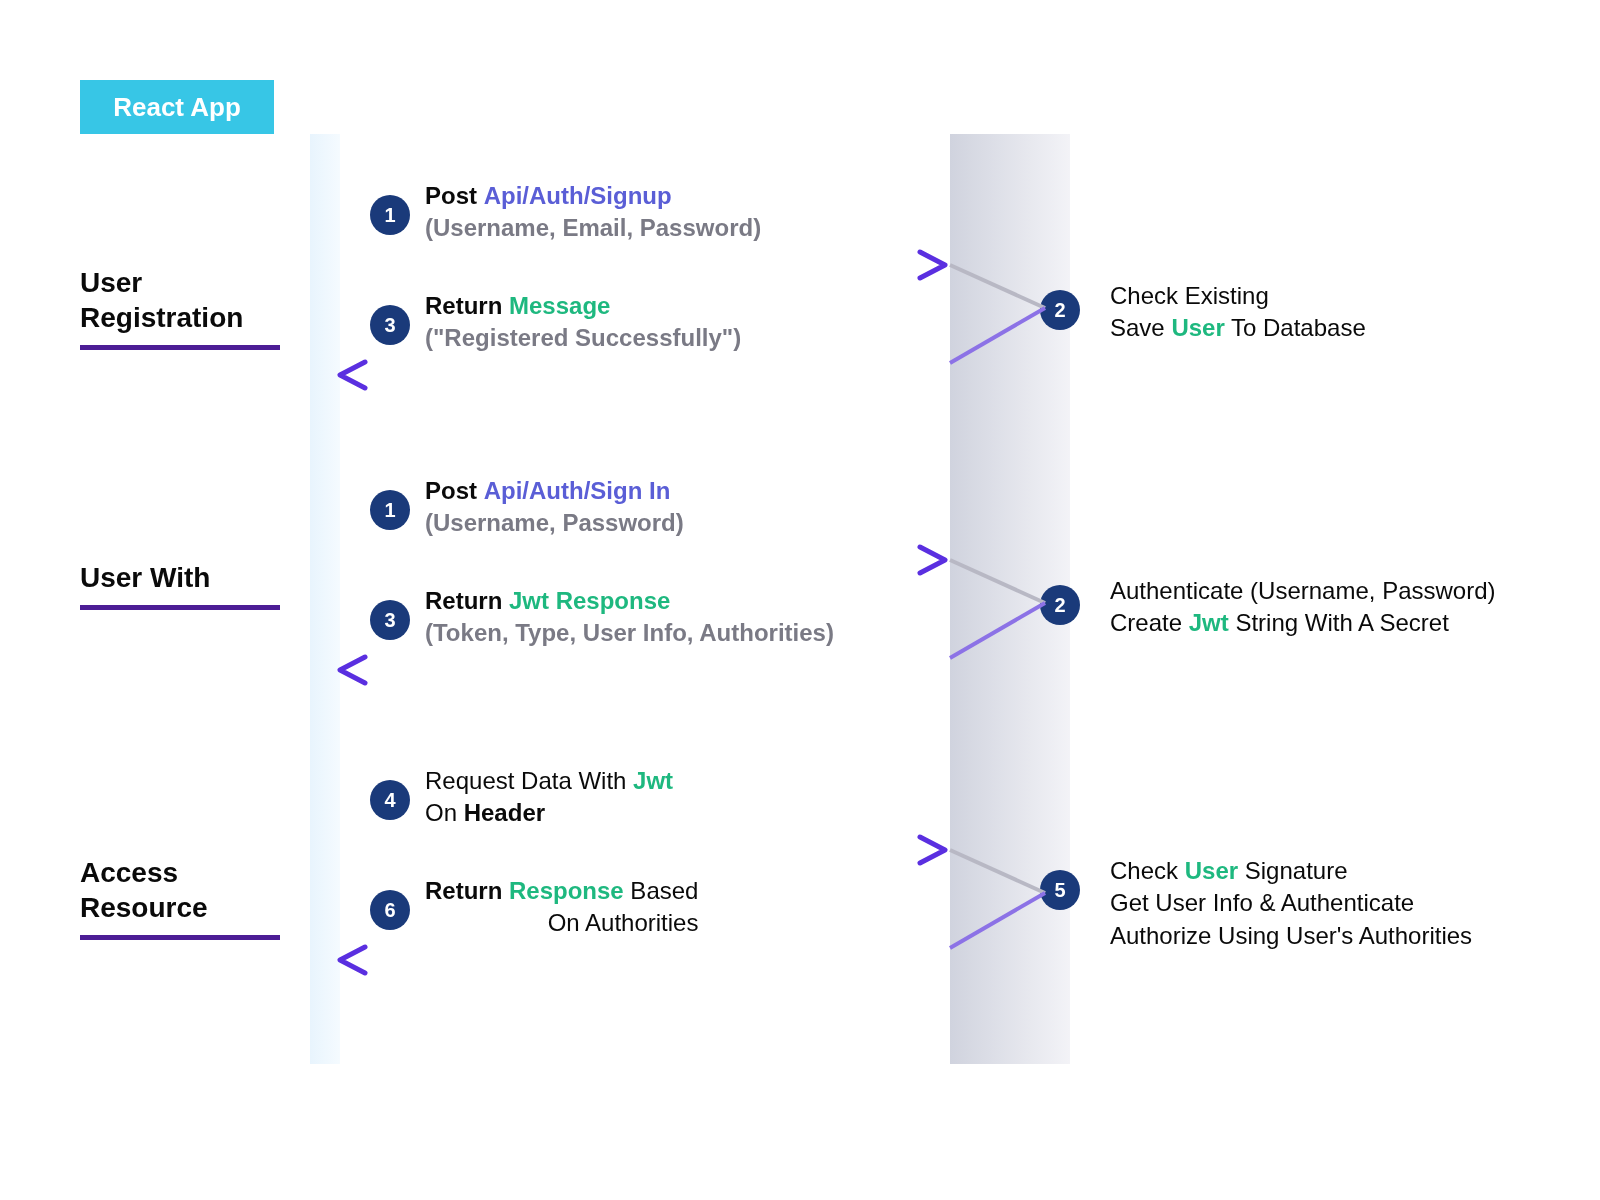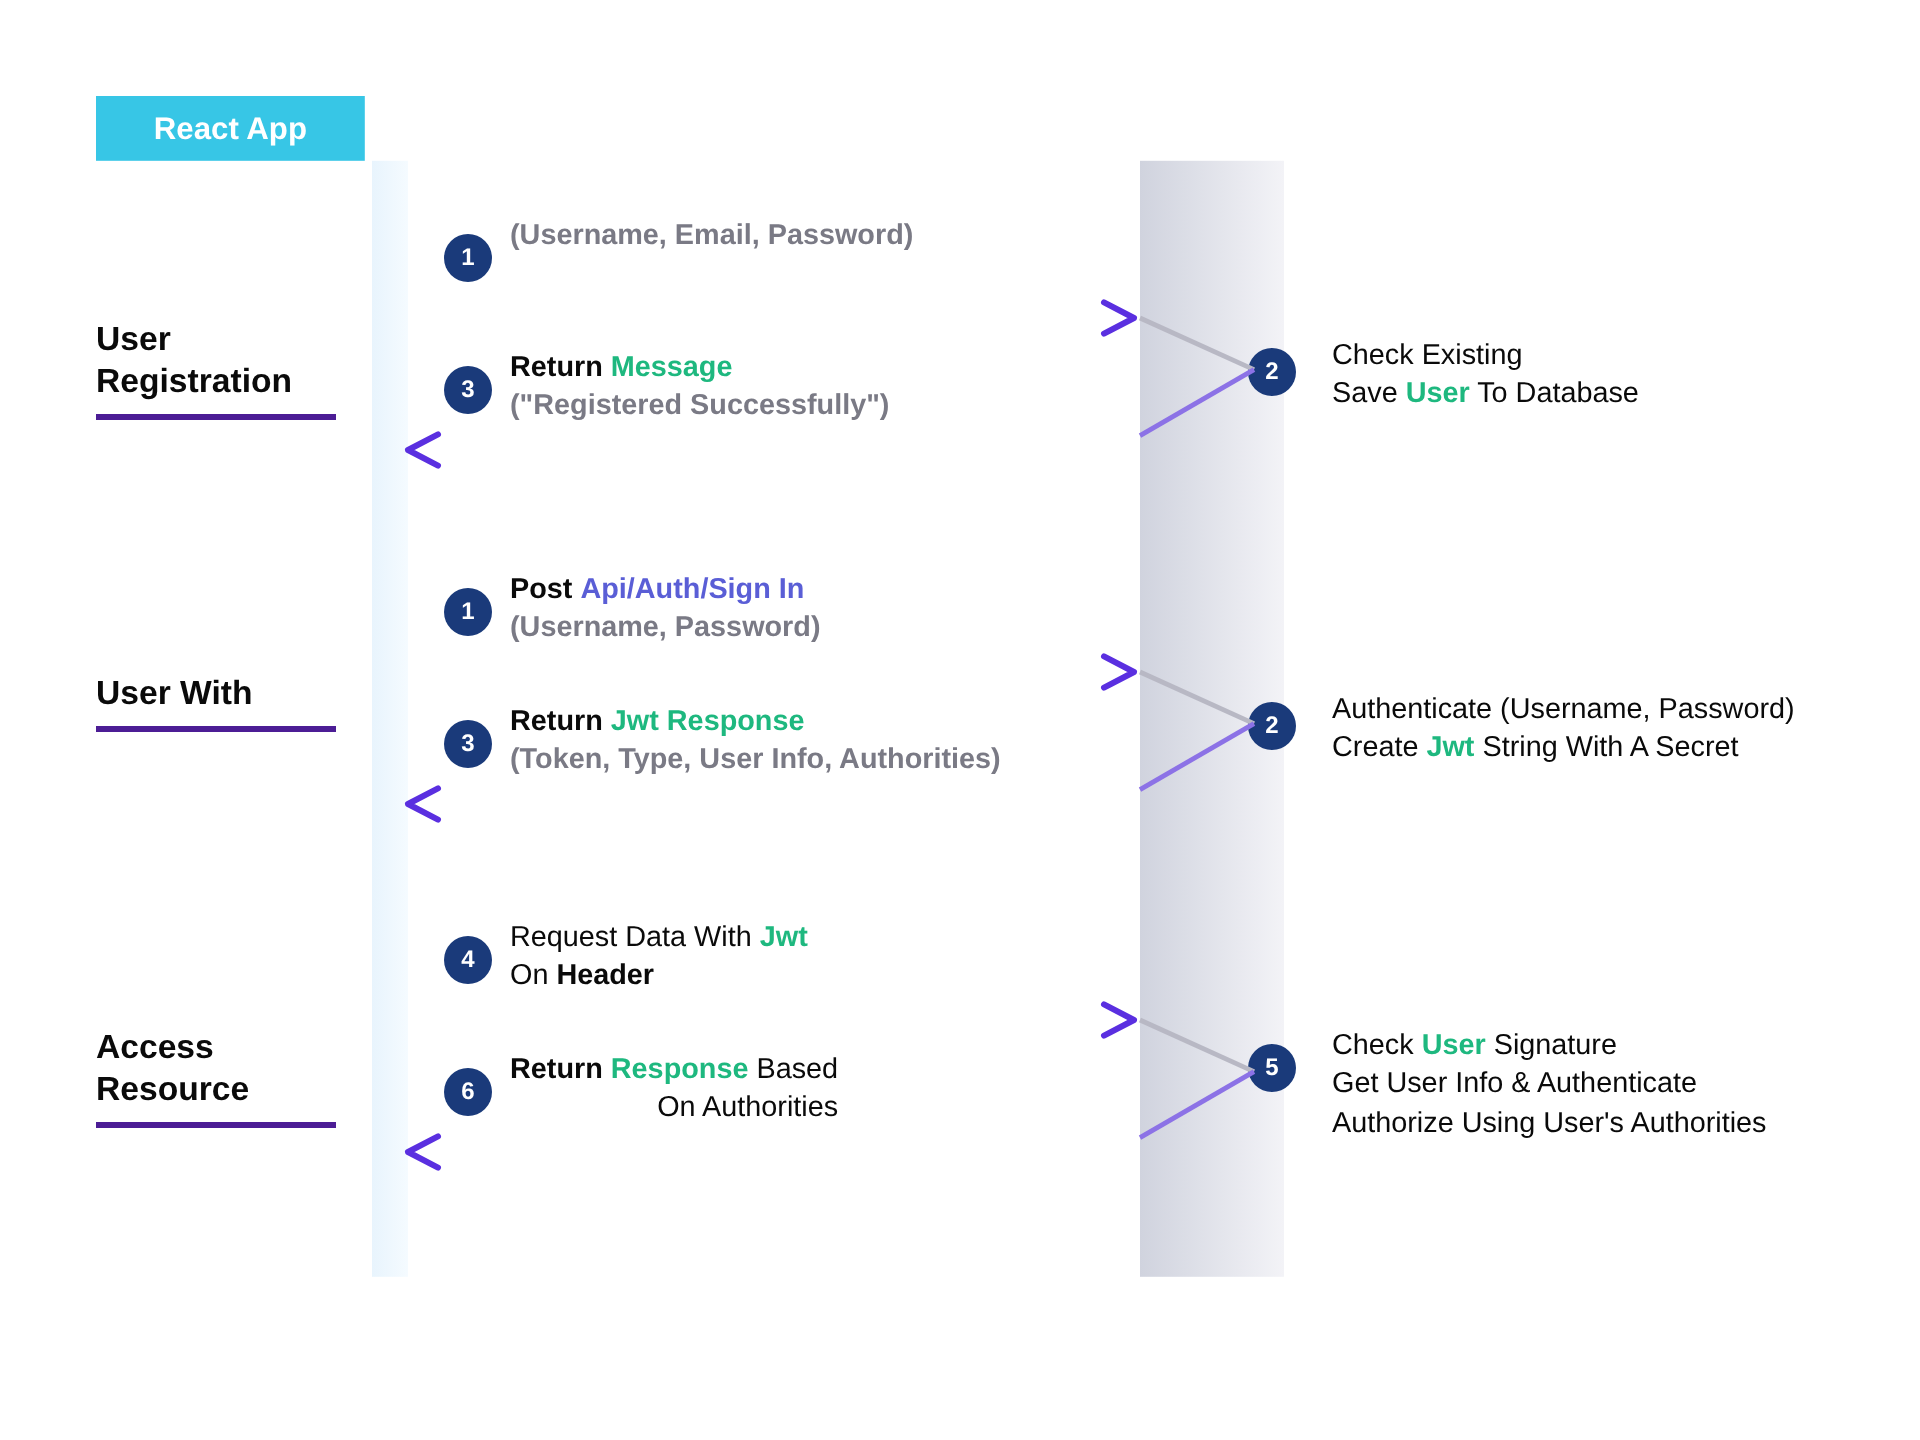--- a/index.html
+++ b/index.html
@@ -22,21 +22,21 @@
   .header-box {
     position: absolute;
     height: 54px;
     display: flex;
     align-items: center;
     justify-content: center;
     color: #fff;
     font-weight: 700;
     font-size: 26px;
   }
-  .header-react { left: 0; top: 0; width: 224px; background: #37c6e6; }
+  .header-react { left: 0; top: 0; width: 194px; background: #37c6e6; }
   .header-backend { left: 870px; top: 0; width: 230px; background: #1a3a7a; }
 
   
   .lifeline {
     position: absolute;
     top: 54px;
     height: 930px;
   }
   .lifeline-react {
     left: 230px;
@@ -100,20 +100,21 @@
 
   <div class="header-box header-react">React App</div>
 
   <div class="lifeline lifeline-react"></div>
   <div class="lifeline lifeline-backend"></div>
 
   <div class="row-label" style="top:185px;">User Registration</div>
 
   <div class="step-badge" style="left:290px; top:115px;">1</div>
   <div class="step-text" style="left:345px; top:100px;">
+    <div><span class="title">Post</span> <span class="api">Api/Auth/Signup</span></div>
     <div class="sub">(Username, Email, Password)</div>
   </div>
 
   <svg class="arrow-svg" style="left:260px; top:170px; width:620px; height:30px;">
     <defs>
       <linearGradient id="g1" x1="0" x2="1" y1="0" y2="0">
         <stop offset="0" stop-color="#d4d4dc"></stop>
           <stop offset="1" stop-color="#5a2fe0"></stop>
       </linearGradient>
     </defs>

